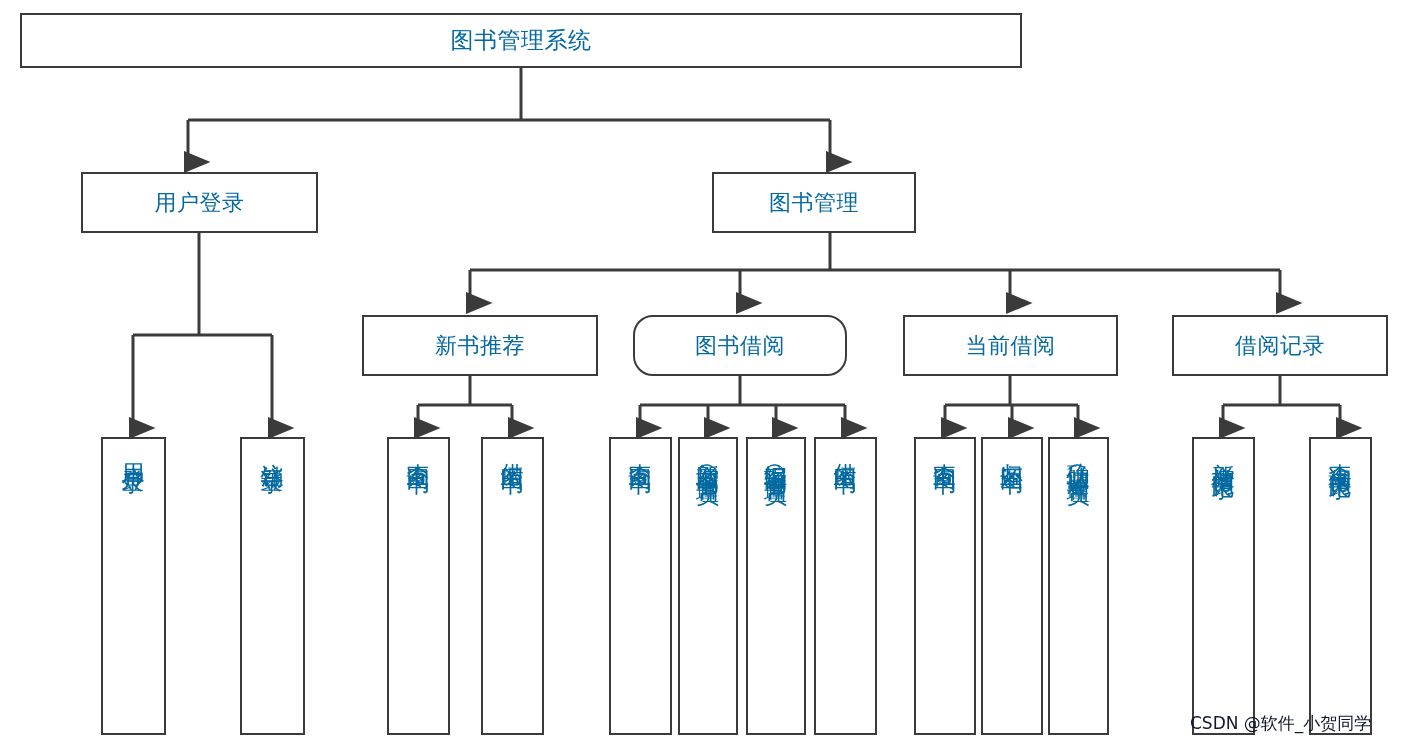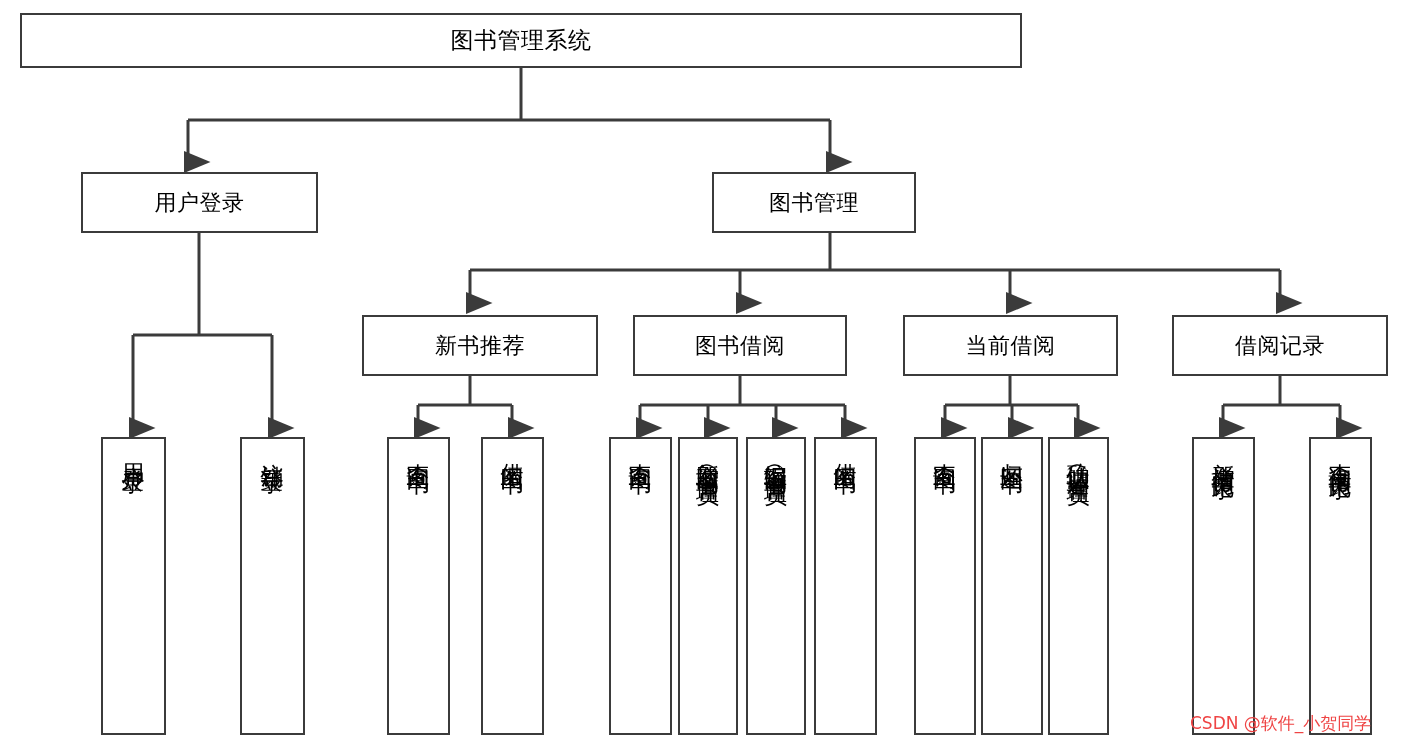--- a/index.html
+++ b/index.html
@@ -25,21 +25,21 @@
     height: 747px;
   }
   .node {
     position: absolute;
     box-sizing: border-box;
     border: 2px solid #3b3b3b;
     background: #ffffff;
     display: flex;
     align-items: center;
     justify-content: center;
-    color: #000000;
+    color: #0369a1;
     z-index: 2;
   }
   .node .label {
     display: block;
     text-align: center;
     line-height: 1.18;
     letter-spacing: 0.5px;
   }
   .node.horiz .label {
     font-size: 22px;
@@ -58,21 +58,21 @@
     margin: 0 auto;
   }
   .node.root .label {
     font-size: 23px;
   }
   #watermark {
     position: absolute;
     left: 1190px;
     top: 712px;
     font-size: 17px;
-    color: #ef4444;
+    color: #0f172a;
     white-space: nowrap;
     z-index: 3;
     font-family: "DejaVu Sans", "Liberation Sans", sans-serif;
   }
 </style>
 </head>
 <body>
 
 <div id="canvas">
 
@@ -135,21 +135,21 @@
   </div>
 
   <div class="node horiz" style="left:712px; top:172px; width:204px; height:61px;">
     <span class="label">图书管理</span>
   </div>
 
   <div class="node horiz" style="left:362px; top:315px; width:236px; height:61px;">
     <span class="label">新书推荐</span>
   </div>
 
-  <div class="node horiz" style="left:633px; top:315px; width:214px; height:61px;">
+  <div class="node horiz" style="left:633px; top:315px; width:214px; height:61px;border-radius:20px;">
     <span class="label">图书借阅</span>
   </div>
 
   <div class="node horiz" style="left:1172px; top:315px; width:216px; height:61px;">
     <span class="label">借阅记录</span>
   </div>
 
   <div class="node horiz" style="left:903px; top:315px; width:215px; height:61px;">
     <span class="label">当前借阅</span>
   </div>

